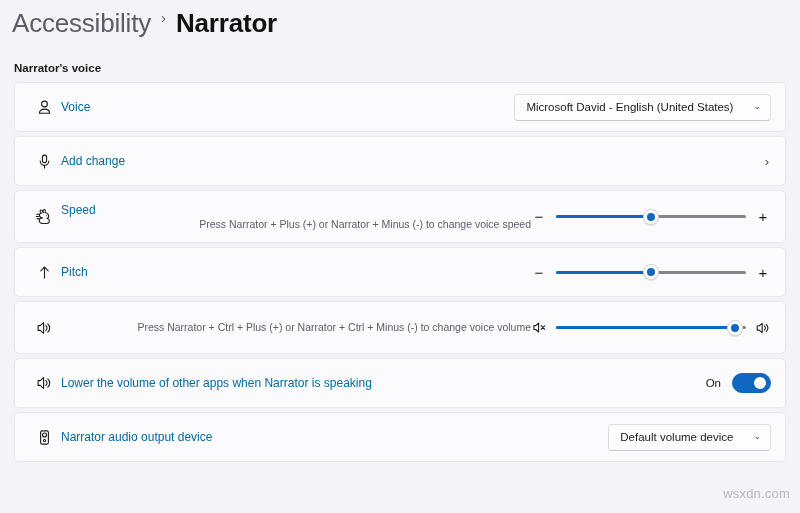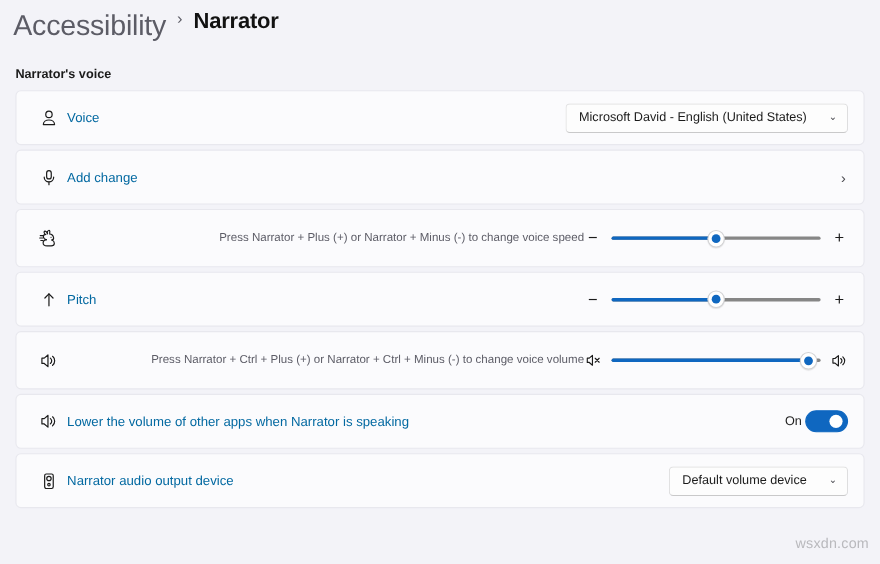--- a/index.html
+++ b/index.html
@@ -30,21 +30,21 @@
     font-weight: 400;
     color: #5c5c66;
     letter-spacing: -0.2px;
   }
   .crumb-sep {
     font-size: 15px;
     color: #5c5c66;
     transform: translateY(1px);
   }
   .crumb-current {
-    font-size: 20px;
+    font-size: 26px;
     font-weight: 700;
     color: #121212;
     letter-spacing: -0.2px;
   }
 
   
   .section-label {
     font-size: 11.5px;
     font-weight: 700;
     color: #1b1b1b;
@@ -196,21 +196,21 @@
     width: 8px;
     height: 8px;
     border-radius: 50%;
     background: #0f67c0;
   }
 
   
   .toggle-group {
     display: flex;
     align-items: center;
-    gap: 3px;
+    gap: 11px;
   }
   .toggle-label {
     font-size: 11.5px;
     color: #1b1b1b;
   }
   .toggle {
     width: 39px;
     height: 20px;
     border-radius: 10px;
     background: #0f67c0;
@@ -291,20 +291,21 @@
         <path d="M5.6 4.3c-.9-1-.6-2.3.5-2.2 1 .1 1.8 1.2 2.1 2.5"></path>
         <path d="M8.1 4.2c-.3-1.3.2-2.6 1.2-2.7 1-.1 1.3 1.1.8 2.3"></path>
         <path d="M9.9 4.6c1.9.2 3.5 1.6 3.8 3.3.2 1.2-.5 2.1-1.6 2.3"></path>
         <path d="M12.1 10.2c1.3.5 2.3 1.6 2.3 2.9 0 1.4-1.3 2.4-2.9 2.4H7.8c-2 0-3.6-1.2-3.6-2.9 0-1.6 1.3-2.6 3-2.8"></path>
         <path d="M7.2 10c-1.6-.4-2.8-1.6-2.8-2.9 0-1.2 1-2 2.3-2"></path>
         <circle cx="11.4" cy="7.7" r="0.55" fill="#1b1b1b" stroke="none"></circle>
         <path d="M1.6 6.2h2.3M1.1 8.4h2.6M2.1 10.6h1.9"></path>
       </svg>
     </span>
     <span class="card-text">
+      <span class="card-title">Speed</span>
       <span class="card-sub">Press Narrator + Plus (+) or Narrator + Minus (-) to change voice speed</span>
     </span>
     <span class="card-right">
       <span class="slider-wrap">
         <span class="slider-end glyph">−</span>
         <span class="slider-track">
           <span class="track-base"></span>
           <span class="track-fill" id="speed-fill" style="width: 50%;"></span>
           <span class="track-thumb" id="speed-thumb" style="left: 50%;"></span>
         </span>

